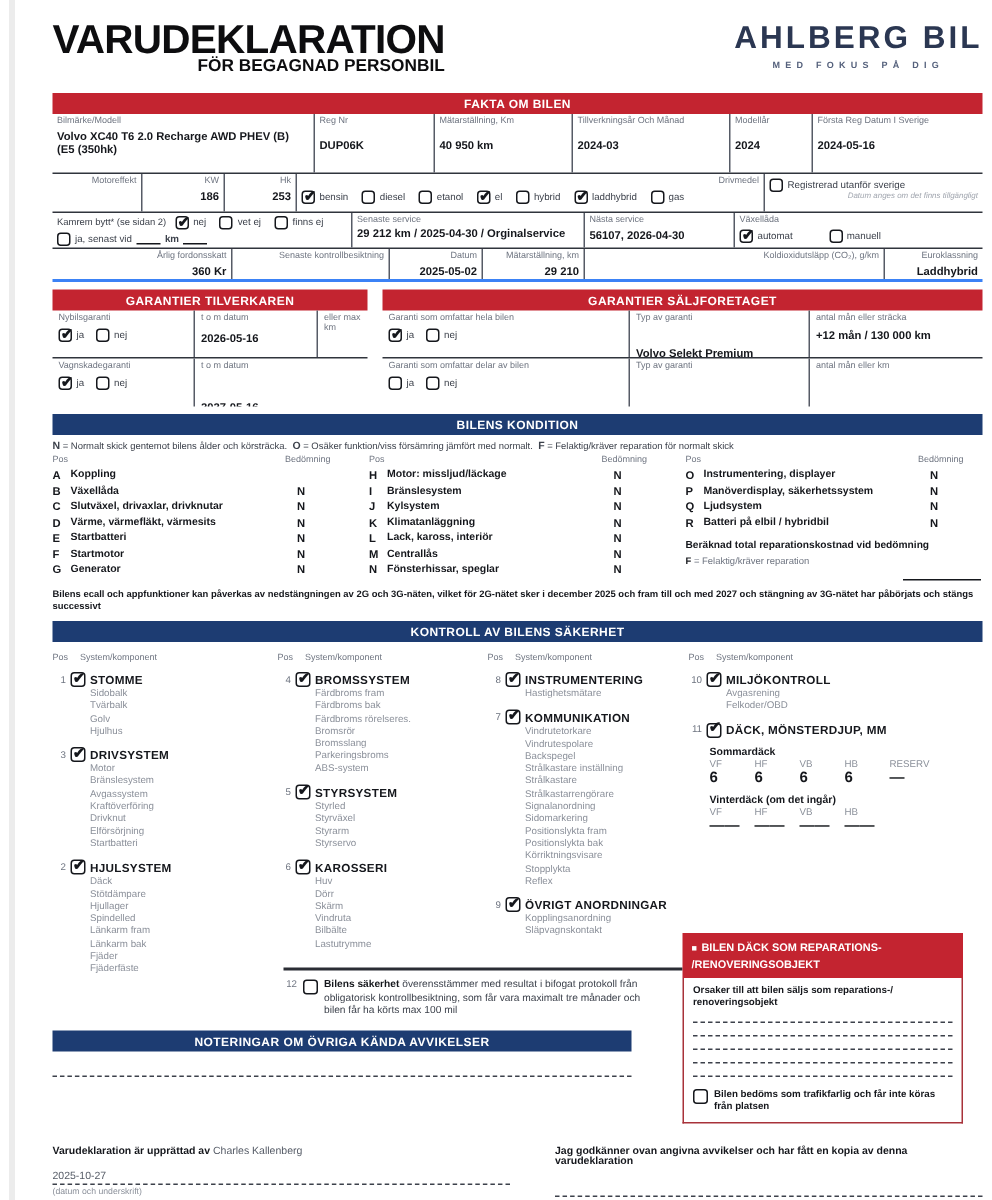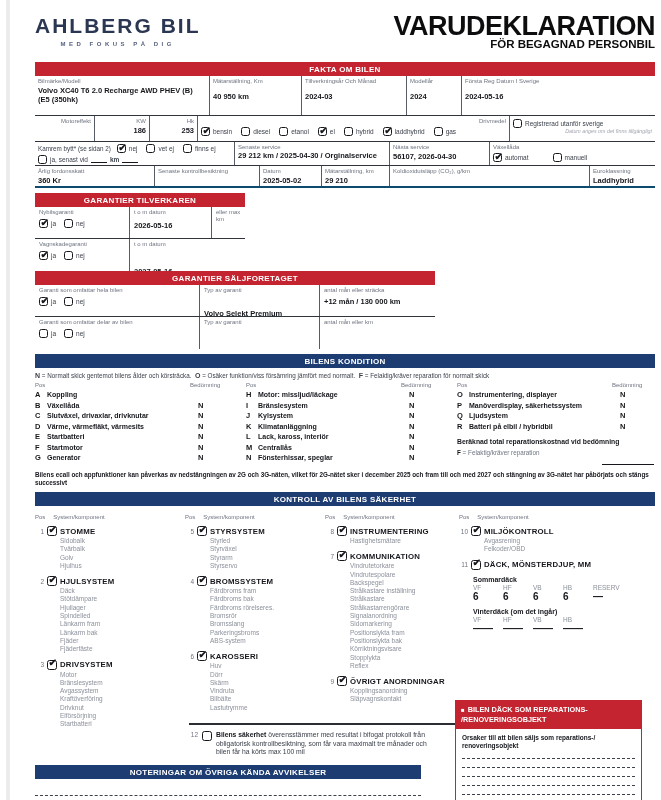--- a/index.html
+++ b/index.html
@@ -28,21 +28,21 @@
   .fval { font-size:7.5px; font-weight:bold; line-height:8.5px; margin-top:2px; }
   .opts { display:flex; gap:9px; margin-top:2px; flex-wrap:nowrap; }
   .opt { display:flex; align-items:center; gap:3px; }
   .opt-label { font-size:6.5px; color:#3c414b; }
   .cb { display:inline-block; width:10px; height:10px; border:1.5px solid #15171c; border-radius:2.5px; position:relative; flex:none; background:#fff; }
   .cb.small { width:9px; height:9px; }
   .cb.checked::after { content:"✔"; position:absolute; left:0.5px; top:-3.5px; font-size:10px; font-weight:bold; color:#15171c; }
   .inline-line { display:inline-block; width:16px; border-bottom:1.5px solid #15171c; height:6px; }
 
   
-  .gar-wrap { display:flex; margin-top:5px;flex-direction:column; }
+  .gar-wrap { display:flex; gap:10px; margin-top:5px; }
   .gar-box .bar { margin-bottom:0; }
   .gcols { display:flex; }
   .gcell { padding:2px 4px; border-right:1px solid #565b66; overflow:hidden; }
   .gcell:last-child { border-right:none; }
   .grow1 { border-bottom:1.5px solid #30343c; }
   .jn { display:flex; gap:8px; margin-top:3px; align-items:center; }
 
   
   .legend { font-size:6.3px; color:#3c414b; margin:4px 0 3px; }
   .legend b { font-size:7px; }
@@ -114,35 +114,39 @@
   .sig-r .sigline { margin-top:19px; }
 </style>
 </head>
 <body>
 
 <div class="edge"></div>
 <div class="page">
 
   <div class="hdr">
     <div>
+      <div class="doc-title">VARUDEKLARATION</div>
+      <div class="doc-sub">FÖR BEGAGNAD PERSONBIL</div>
+    </div>
+    <div>
       <div class="brand-name">AHLBERG BIL</div>
       <div class="brand-tag">MED FOKUS PÅ DIG</div>
-    </div>
-    <div>
-      <div class="doc-title">VARUDEKLARATION</div>
-      <div class="doc-sub">FÖR BEGAGNAD PERSONBIL</div>
     </div>
   </div>
 
   <div class="bar red">FAKTA OM BILEN</div>
 
   <div class="frow" style="height:40px;">
     <div class="fcell" style="width:175px">
       <div class="flabel">Bilmärke/Modell</div>
       <div class="fval">Volvo XC40 T6 2.0 Recharge AWD PHEV (B) (E5 (350hk)</div>
+    </div>
+    <div class="fcell" style="width:80px">
+      <div class="flabel">Reg Nr</div>
+      <div class="fval" style="margin-top:8px">DUP06K</div>
     </div>
     <div class="fcell" style="width:92px">
       <div class="flabel">Mätarställning, Km</div>
       <div class="fval" style="margin-top:8px">40 950 km</div>
     </div>
     <div class="fcell" style="width:105px">
       <div class="flabel">Tillverkningsår Och Månad</div>
       <div class="fval" style="margin-top:8px">2024-03</div>
     </div>
     <div class="fcell" style="width:55px">
@@ -261,21 +265,21 @@
   </span>
 
   <span class="opt">
     <span class="cb small"></span>
     <span class="opt-label">manuell</span>
   </span>
 </div>
     </div>
   </div>
 
-  <div class="frow" style="height:22px; border-bottom:2px solid #0c4a6e;">
+  <div class="frow" style="height:22px; border-bottom:2px solid #3b82f6;text-align:right;">
     <div class="fcell" style="width:120px">
       <div class="flabel">Årlig fordonsskatt</div>
       <div class="fval">360 Kr</div>
     </div>
     <div class="fcell" style="width:105px">
       <div class="flabel">Senaste kontrollbesiktning</div>
     </div>
     <div class="fcell" style="width:62px">
       <div class="flabel">Datum</div>
       <div class="fval">2025-05-02</div>
@@ -552,89 +556,89 @@
     <div class="gitems">
                 <div class="gitem">Sidobalk</div>
                 <div class="gitem">Tvärbalk</div>
                 <div class="gitem">Golv</div>
                 <div class="gitem">Hjulhus</div>
               </div>
   </div>
 
   <div class="group">
     <div class="ghead">
+      <span class="gnum">3</span>
+      <span class="cb checked"></span>
+      <span class="gtitle">DRIVSYSTEM</span>
+    </div>
+    <div class="gitems">
+                <div class="gitem">Motor</div>
+                <div class="gitem">Bränslesystem</div>
+                <div class="gitem">Avgassystem</div>
+                <div class="gitem">Kraftöverföring</div>
+                <div class="gitem">Drivknut</div>
+                <div class="gitem">Elförsörjning</div>
+                <div class="gitem">Startbatteri</div>
+              </div>
+  </div>
+
+  <div class="group">
+    <div class="ghead">
       <span class="gnum">2</span>
       <span class="cb checked"></span>
       <span class="gtitle">HJULSYSTEM</span>
     </div>
     <div class="gitems">
                 <div class="gitem">Däck</div>
                 <div class="gitem">Stötdämpare</div>
                 <div class="gitem">Hjullager</div>
                 <div class="gitem">Spindelled</div>
                 <div class="gitem">Länkarm fram</div>
                 <div class="gitem">Länkarm bak</div>
                 <div class="gitem">Fjäder</div>
                 <div class="gitem">Fjäderfäste</div>
               </div>
   </div>
-
-  <div class="group">
-    <div class="ghead">
-      <span class="gnum">3</span>
-      <span class="cb checked"></span>
-      <span class="gtitle">DRIVSYSTEM</span>
-    </div>
-    <div class="gitems">
-                <div class="gitem">Motor</div>
-                <div class="gitem">Bränslesystem</div>
-                <div class="gitem">Avgassystem</div>
-                <div class="gitem">Kraftöverföring</div>
-                <div class="gitem">Drivknut</div>
-                <div class="gitem">Elförsörjning</div>
-                <div class="gitem">Startbatteri</div>
-              </div>
-  </div>
 </div>
       </div>
       <div class="kmid" style="flex-wrap:wrap; align-content:flex-start;">
         <div class="kcol2">
           <div class="poshdr">
               <span>Pos</span>
               <span>System/komponent</span>
             </div>
           <div>
   <div class="group">
     <div class="ghead">
-      <span class="gnum">5</span>
-      <span class="cb checked"></span>
-      <span class="gtitle">STYRSYSTEM</span>
-    </div>
-    <div class="gitems">
-                  <div class="gitem">Styrled</div>
-                  <div class="gitem">Styrväxel</div>
-                  <div class="gitem">Styrarm</div>
-                  <div class="gitem">Styrservo</div>
-                </div>
-  </div>
-
-  <div class="group">
-    <div class="ghead">
       <span class="gnum">4</span>
       <span class="cb checked"></span>
       <span class="gtitle">BROMSSYSTEM</span>
     </div>
     <div class="gitems">
                   <div class="gitem">Färdbroms fram</div>
                   <div class="gitem">Färdbroms bak</div>
                   <div class="gitem">Färdbroms rörelseres.</div>
                   <div class="gitem">Bromsrör</div>
                   <div class="gitem">Bromsslang</div>
                   <div class="gitem">Parkeringsbroms</div>
                   <div class="gitem">ABS-system</div>
+                </div>
+  </div>
+
+  <div class="group">
+    <div class="ghead">
+      <span class="gnum">5</span>
+      <span class="cb checked"></span>
+      <span class="gtitle">STYRSYSTEM</span>
+    </div>
+    <div class="gitems">
+                  <div class="gitem">Styrled</div>
+                  <div class="gitem">Styrväxel</div>
+                  <div class="gitem">Styrarm</div>
+                  <div class="gitem">Styrservo</div>
                 </div>
   </div>
 
   <div class="group">
     <div class="ghead">
       <span class="gnum">6</span>
       <span class="cb checked"></span>
       <span class="gtitle">KAROSSERI</span>
     </div>
     <div class="gitems">

